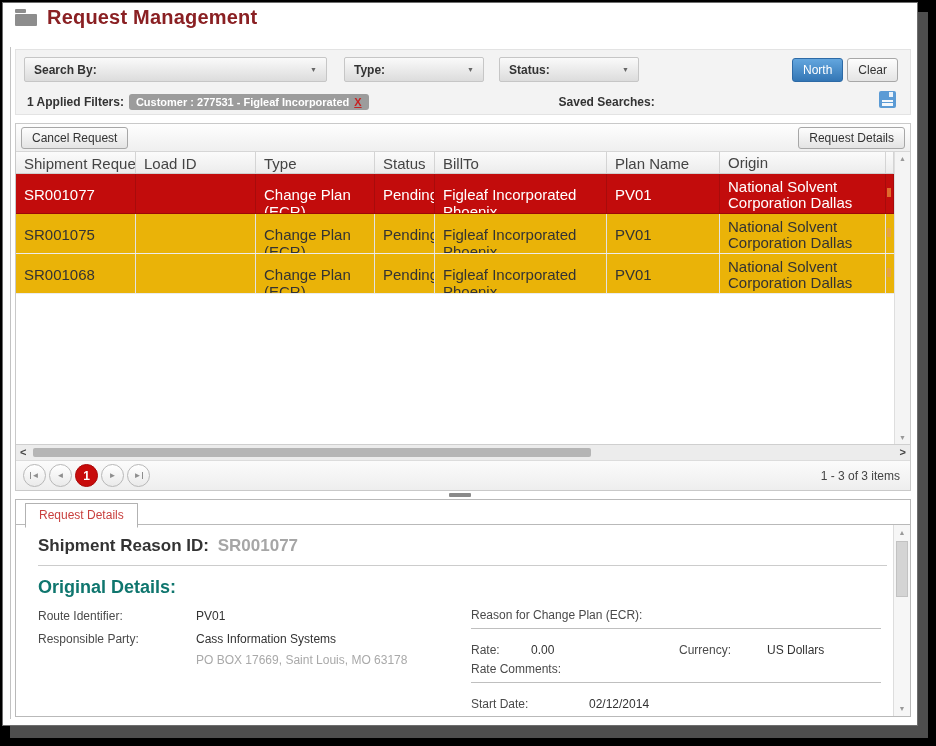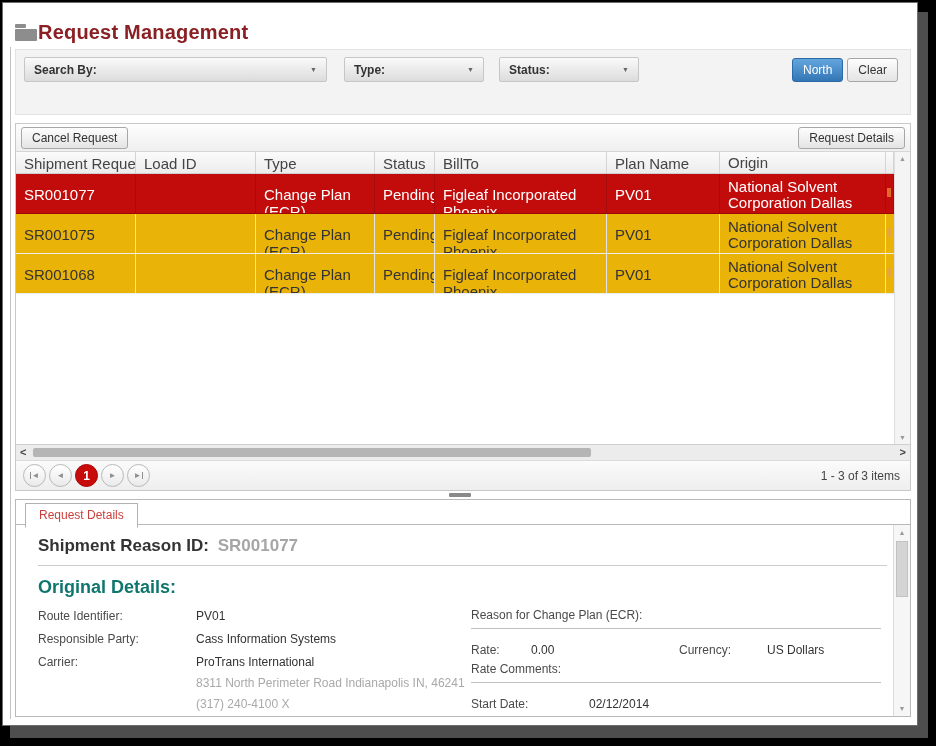--- a/index.html
+++ b/index.html
@@ -2,21 +2,21 @@
 <html><head>
 <meta charset="utf-8">
 <style>
   * { margin:0; padding:0; box-sizing:border-box; }
   html,body { width:936px; height:746px; }
   body { background:#000; position:relative; font-family:"Liberation Sans", sans-serif; overflow:hidden; }
   .window { position:absolute; left:2px; top:2px; width:916px; height:724px; background:#fff;
             border:1px solid #6e6e6e; box-shadow: 9px 11px 0 1px #4e4e4e; }
 
   
-  .titlebar { height:46px; padding:18px 0 0 12px; display:flex; align-items:flex-start; }
+  .titlebar { height:46px; padding:3px 0 0 12px; display:flex; align-items:flex-start; gap:9px; }
   .titlebar h1 { font-size:20px; font-weight:bold; color:#8a2023; letter-spacing:0.2px; }
   .folder-icon { display:inline-block; margin-top:3px; }
 
   .page-rule { position:absolute; left:7px; top:44px; bottom:6px; width:0; border-left:1px solid #c2c2c2; }
 
   
   .search-panel { margin:0 8px 0 12px; width:896px; height:66px; background:#f3f3f3; border:1px solid #e3e3e3; padding:7px 12px 0 8px; }
   .search-row { display:flex; align-items:center; }
   .dropdown { height:25px; display:flex; align-items:center; justify-content:space-between;
               background:linear-gradient(#fafafa,#dcdcdc); border:1px solid #c6c6c6; border-radius:2px;
@@ -141,20 +141,36 @@
         <span>Type:</span>
         <span class="caret">▼</span>
       </div>
       <div class="dropdown dd-status">
         <span>Status:</span>
         <span class="caret">▼</span>
       </div>
       <button class="btn btn-primary search-btn">North</button>
       <button class="btn clear-btn">Clear</button>
     </div>
+    <div class="filters-row">
+      <span class="filters-label">1 Applied Filters:</span>
+      <span class="chip">
+        <span class="chip-text">Customer : 277531 - Figleaf Incorporated</span>
+        <span class="chip-x">X</span>
+      </span>
+      <span class="saved-label">Saved Searches:</span>
+      <span class="save-icon">
+        <svg width="17" height="17" viewBox="0 0 17 17">
+          <rect x="0" y="0" width="17" height="17" rx="2" fill="#5b9bd5"></rect>
+          <rect x="10" y="1" width="4" height="5" fill="#eaf2fa"></rect>
+          <rect x="3" y="9" width="11" height="6" fill="#f4f8fc"></rect>
+          <rect x="3" y="11" width="11" height="1" fill="#5b9bd5"></rect>
+        </svg>
+      </span>
+    </div>
   </div>
 
   <div class="grid-panel">
     <div class="grid-toolbar">
       <button class="btn toolbar-btn">Cancel Request</button>
       <button class="btn toolbar-btn details-btn">Request Details</button>
     </div>
 
     <div class="grid-body">
       <div class="grid-table">
@@ -259,28 +275,21 @@
         <div class="cols">
           <div class="col-left">
             <div class="drow">
               <span class="dlabel">Route Identifier:</span>
               <span class="dval">PV01</span>
             </div>
             <div class="drow">
               <span class="dlabel">Responsible Party:</span>
               <span class="dval">
                 <div>Cass Information Systems</div>
-              </span>
-            </div>
-            <div class="drow">
-              <span class="dlabel">Carrier:</span>
-              <span class="dval">
-                <div>ProTrans International</div>
-                <div class="muted">8311 North Perimeter Road Indianapolis IN, 46241</div>
-                <div class="muted">(317) 240-4100 X</div>
+                <div class="muted">PO BOX 17669, Saint Louis, MO 63178</div>
               </span>
             </div>
           </div>
 
           <div class="col-right">
             <div class="r-label">Reason for Change Plan (ECR):</div>
             <hr class="r-rule">
             <div class="rate-row">
               <span class="r-label">Rate:</span>
               <span>0.00</span>

